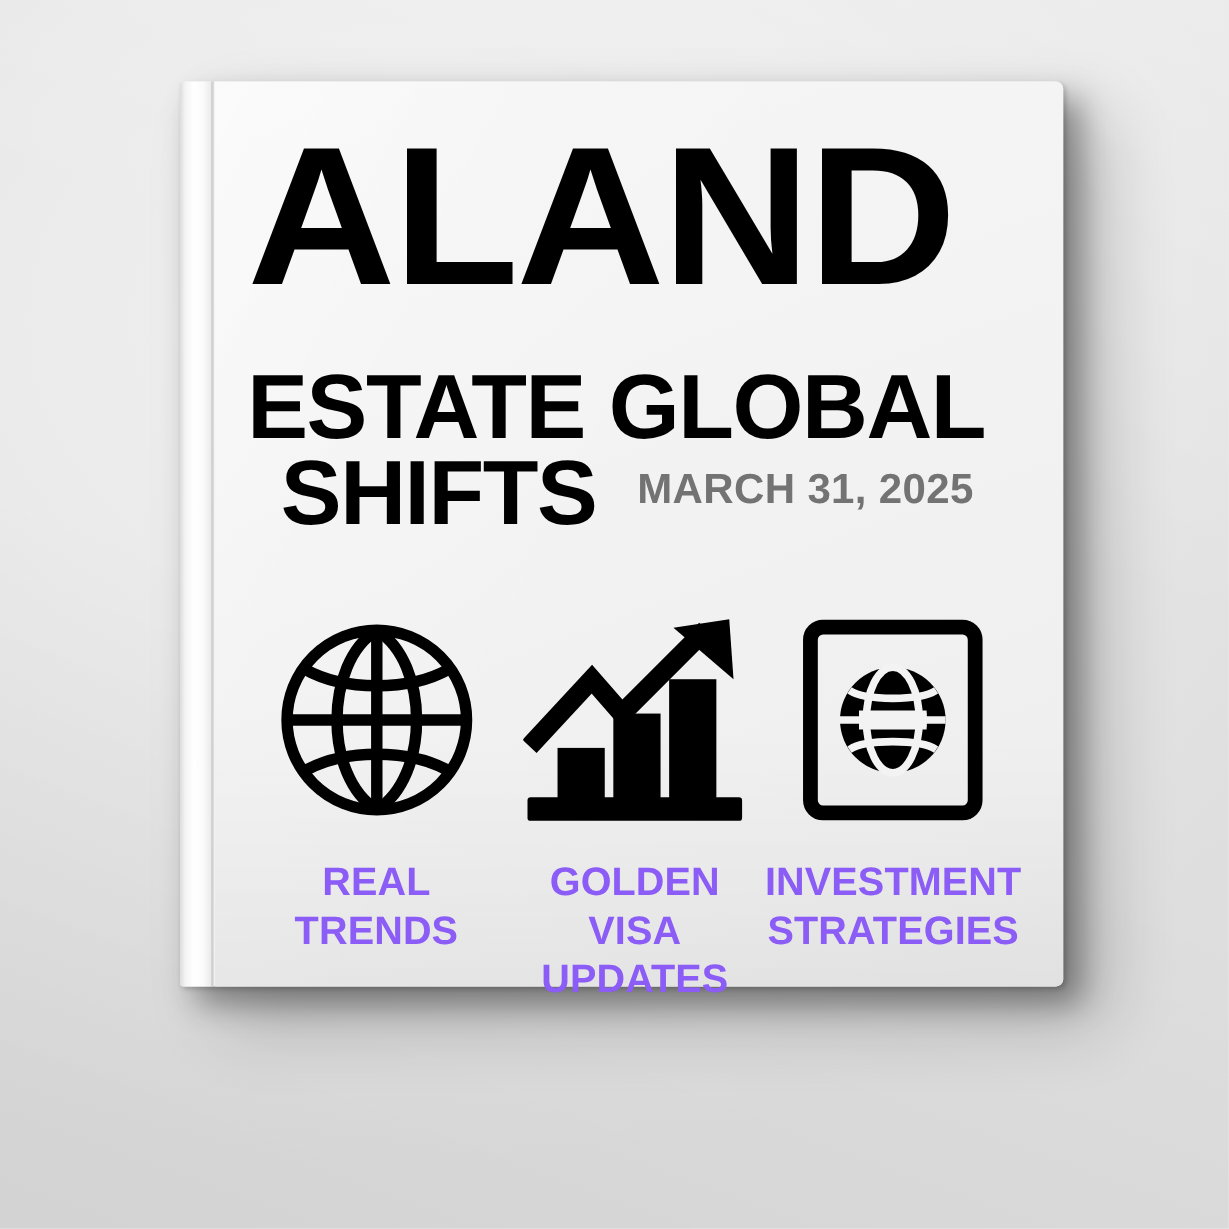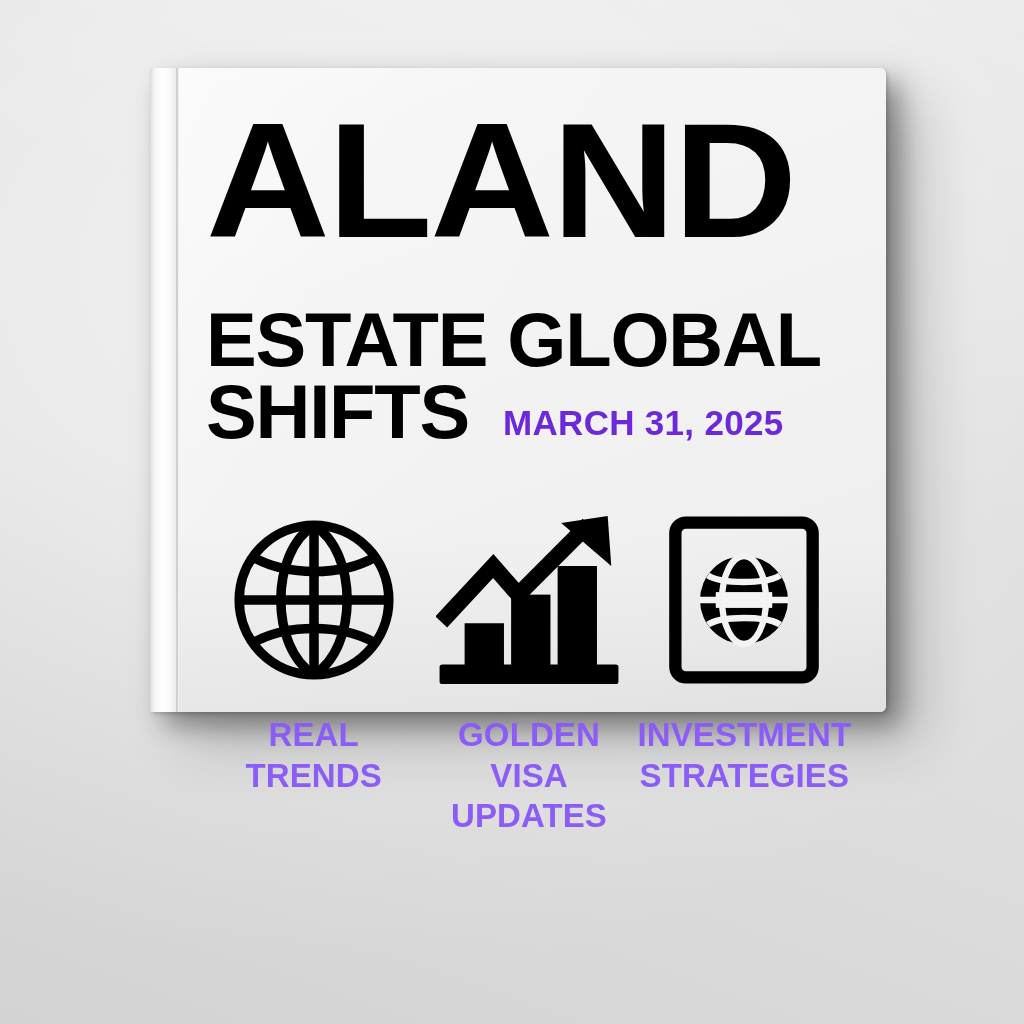--- a/index.html
+++ b/index.html
@@ -32,21 +32,21 @@
       linear-gradient(200deg, rgba(255,255,255,0.35) 0%, rgba(255,255,255,0) 38%),
       linear-gradient(20deg, rgba(0,0,0,0.05) 0%, rgba(0,0,0,0) 45%);
   }
 
   
   #book {
     position: absolute;
     left: 150px;
     top: 68px;
     width: 736px;
-    height: 644px;
+    height: 754px;
     z-index: 2;
     border-radius: 3px 6px 6px 3px;
     background: #f3f3f3;
     box-shadow:
       14px 14px 26px rgba(0,0,0,0.36),
       34px 30px 60px rgba(0,0,0,0.20),
       2px 2px 4px rgba(0,0,0,0.18);
     text-decoration: underline;
   }
 
@@ -137,25 +137,26 @@
   .subtitle-line {
     color: #000;
     font-weight: 700;
     font-size: 76px;
     line-height: 0.94;
     letter-spacing: -1.2px;
     white-space: nowrap;
   }
   .subtitle-last-row {
     display: flex;
-    align-items: flex-end;
+    align-items: center;
     gap: 34px;
+    margin-left: 28px;
   }
   .date {
-    color: #6d28d9;
+    color: #737373;
     font-weight: 700;
     font-size: 35px;
     letter-spacing: 0.3px;
     white-space: nowrap;
     position: relative;
     top: -4px;
   }
 
   
   .icon-row {

